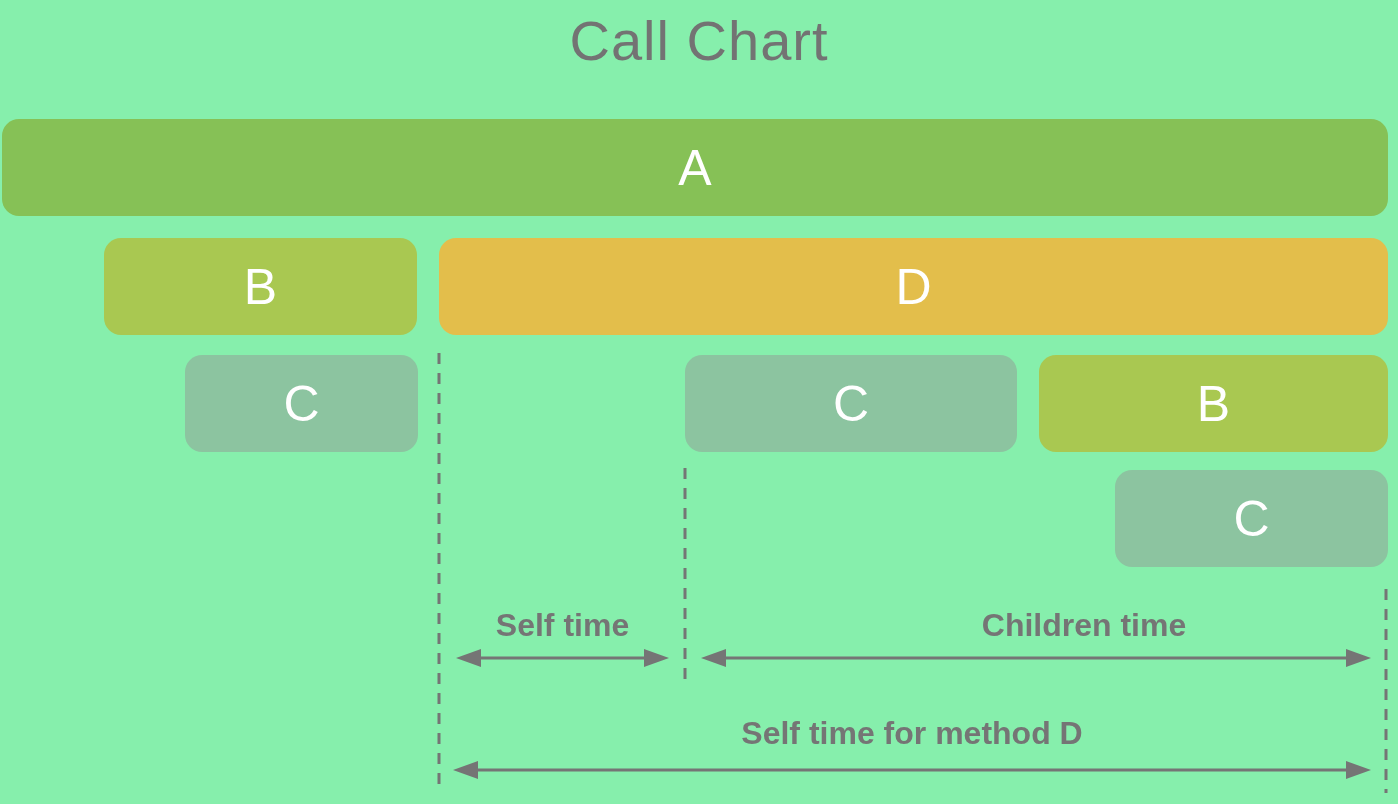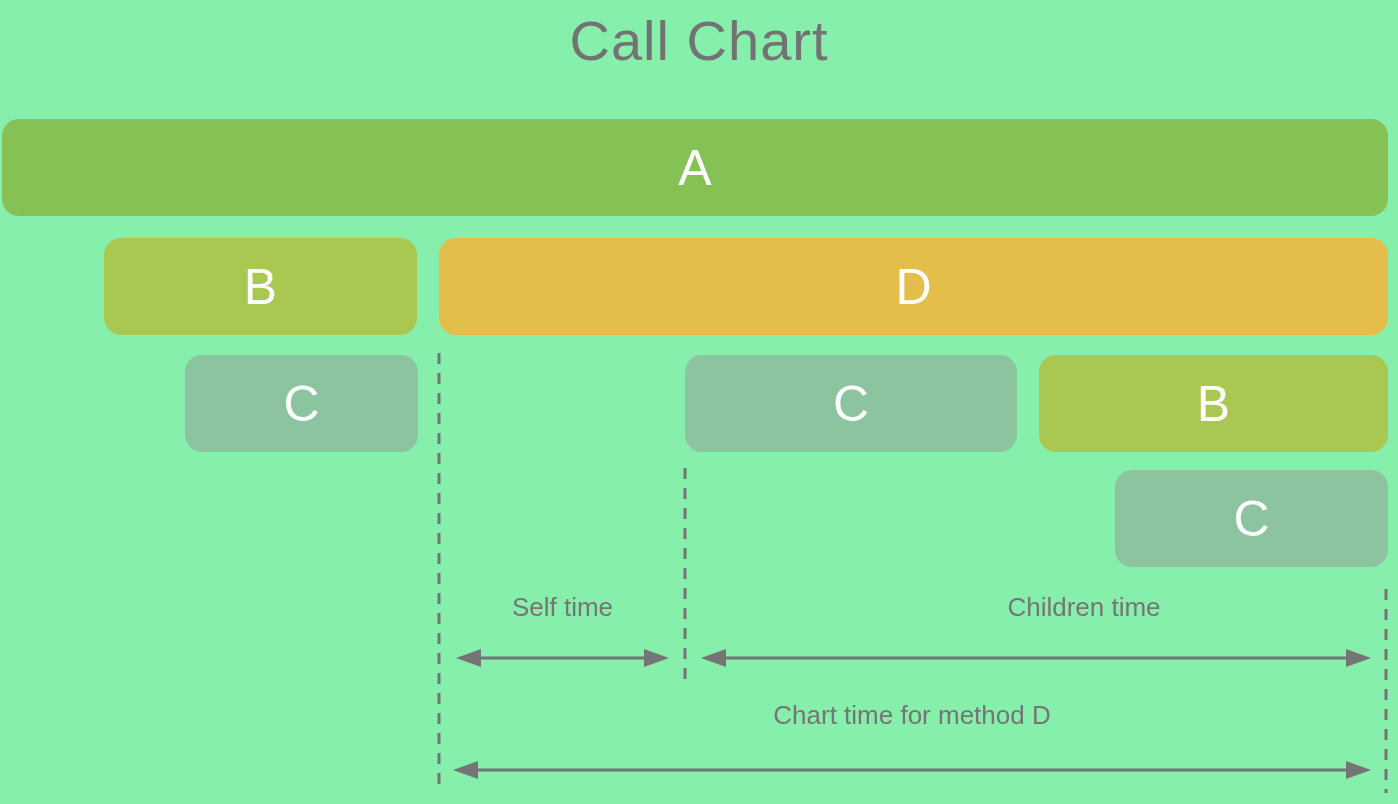--- a/index.html
+++ b/index.html
@@ -41,24 +41,25 @@
   }
   svg.overlay {
     position: absolute;
     top: 0;
     left: 0;
   }
   .anno-label {
     position: absolute;
     transform: translateX(-50%);
     white-space: nowrap;
-    font-size: 26px;
-    font-weight: 400;
+    font-size: 32px;
+    font-weight: 700;
     color: #757575;
     line-height: 1;
+    margin-top: 15px;
   }
 </style>
 </head>
 <body>
 
 <div id="canvas">
   <div class="diagram-title">Call Chart</div>
   <div id="bars-layer">
       <div class="bar" style="left: 2px; top: 119px; width: 1386px; height: 97px; background: rgb(134, 193, 86);">
         <span class="bar-label">A</span>
@@ -98,15 +99,15 @@
       </g>
       <g>
         <line x1="475" y1="770" x2="1349" y2="770" stroke="#757575" stroke-width="3"></line>
         <polygon points="453,770 478,761 478,779" fill="#757575"></polygon>
         <polygon points="1371,770 1346,761 1346,779" fill="#757575"></polygon>
       </g>
     </svg>
   <div id="labels-layer">
       <div class="anno-label" style="left: 562.5px; top: 594px;">Self time</div>
       <div class="anno-label" style="left: 1084px; top: 594px;">Children time</div>
-      <div class="anno-label" style="left: 912px; top: 702px;">Chart time for method D</div>
+      <div class="anno-label" style="left: 912px; top: 702px;">Self time for method D</div>
     </div>
 </div>
 
 </body></html>

